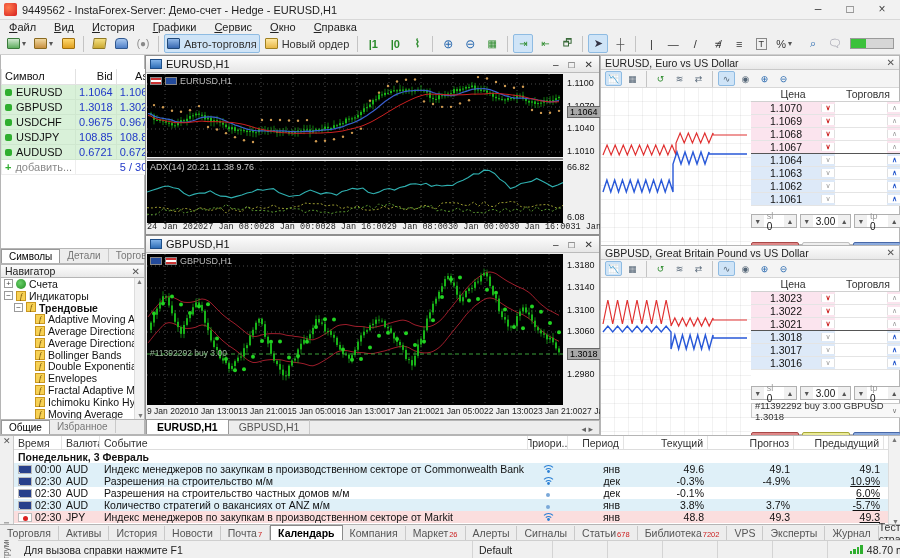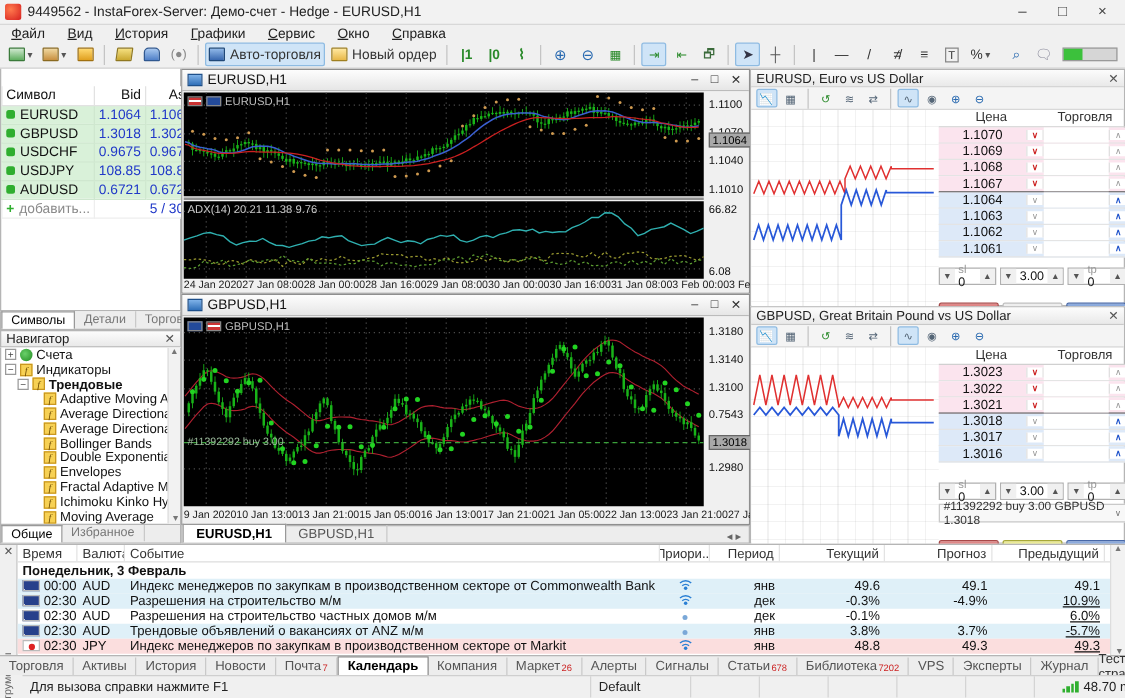--- a/index.html
+++ b/index.html
@@ -801,21 +801,21 @@
       </div>
       <div class="scale" style="height:150px;">
         <span style="top:5px">1.1100</span>
         <span style="top:28px">1.1070</span>
         <span style="top:50px">1.1040</span>
         <span style="top:73px">1.1010</span>
         <span class="curbox" style="top:33px">1.1064</span>
         <span style="top:89px">66.82</span>
         <span style="top:139px">6.08</span>
       </div>
-      <div class="axis" style="top:149px;">
+      <div class="axis" style="top:149px;font-family:Liberation Mono, monospace;">
         <span>24 Jan 2020</span>
           <span>27 Jan 08:00</span>
           <span>28 Jan 00:00</span>
         <span>28 Jan 16:00</span>
           <span>29 Jan 08:00</span>
           <span>30 Jan 00:00</span>
         <span>30 Jan 16:00</span>
           <span>31 Jan 08:00</span>
           <span>3 Feb 00:00</span>
         <span>3 Feb 16:00</span>
@@ -1183,21 +1183,21 @@
           <span class="flagchip" style="background:#234a9a;"></span>
           <span class="flagchip f-us"></span>
           <span>GBPUSD,H1</span>
         </span>
         <span class="pos-lbl" style="left:3px;top:94px;">#11392292 buy 3.00</span>
       </div>
       <div class="scale" style="height:152px;">
         <span style="top:7px">1.3180</span>
         <span style="top:29px">1.3140</span>
         <span style="top:52px">1.3100</span>
-        <span style="top:73px">0.7543</span>
+        <span style="top:73px">1.3060</span>
         <span style="top:116px">1.2980</span>
         <span class="curbox" style="top:95px">1.3018</span>
       </div>
       <div class="axis" style="top:153px;">
         <span>9 Jan 2020</span>
           <span>10 Jan 13:00</span>
           <span>13 Jan 21:00</span>
         <span>15 Jan 05:00</span>
           <span>16 Jan 13:00</span>
           <span>17 Jan 21:00</span>
@@ -1466,21 +1466,21 @@
         <div class="cc-event">Разрешения на строительство частных домов м/м</div>
         <div class="cc-pri"><span class="pri-dot"></span></div>
         <div class="cc-per">дек</div>
         <div class="cc-act">-0.1%</div>
         <div class="cc-fc"></div>
         <div class="cc-prev u">6.0%</div>
       </div>
       <div class="calrow r-blue">
         <div class="cc-time"><span class="flag flag-aud"></span><span>02:30</span></div>
         <div class="cc-cur">AUD</div>
-        <div class="cc-event">Трендовые объявлений о вакансиях от ANZ м/м</div>
+        <div class="cc-event">Количество стратегий о вакансиях от ANZ м/м</div>
         <div class="cc-pri"><span class="pri-dot"></span></div>
         <div class="cc-per">янв</div>
         <div class="cc-act">3.8%</div>
         <div class="cc-fc">3.7%</div>
         <div class="cc-prev u">-5.7%</div>
       </div>
       <div class="calrow r-pink">
         <div class="cc-time"><span class="flag flag-jpy"></span><span>02:30</span></div>
         <div class="cc-cur">JPY</div>
         <div class="cc-event">Индекс менеджеров по закупкам в производственном секторе от Markit</div>

